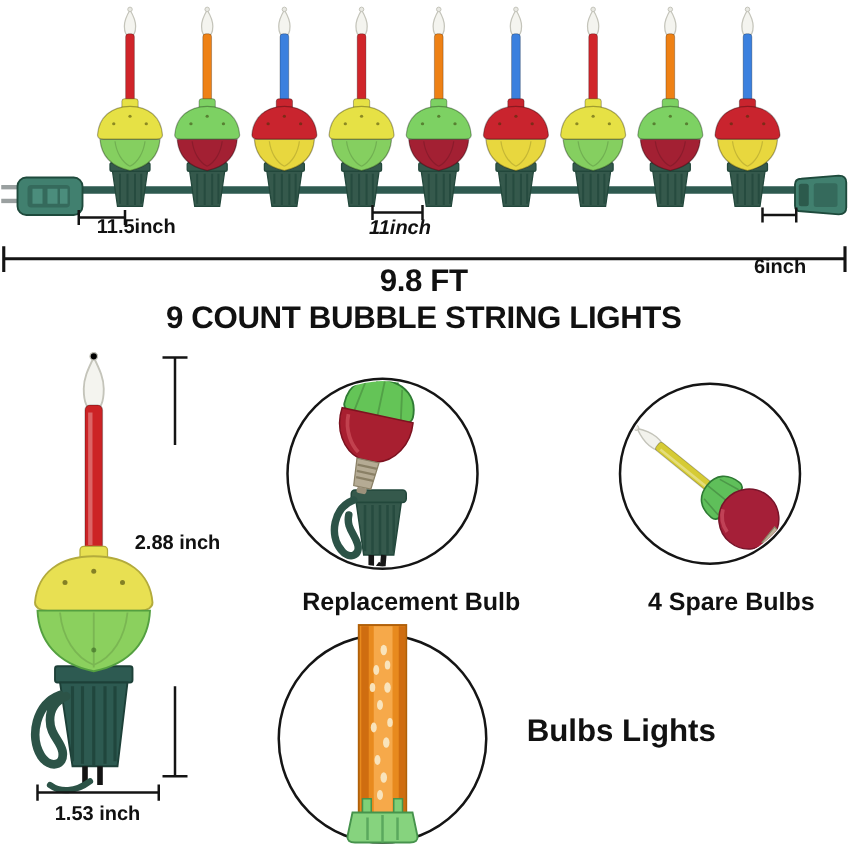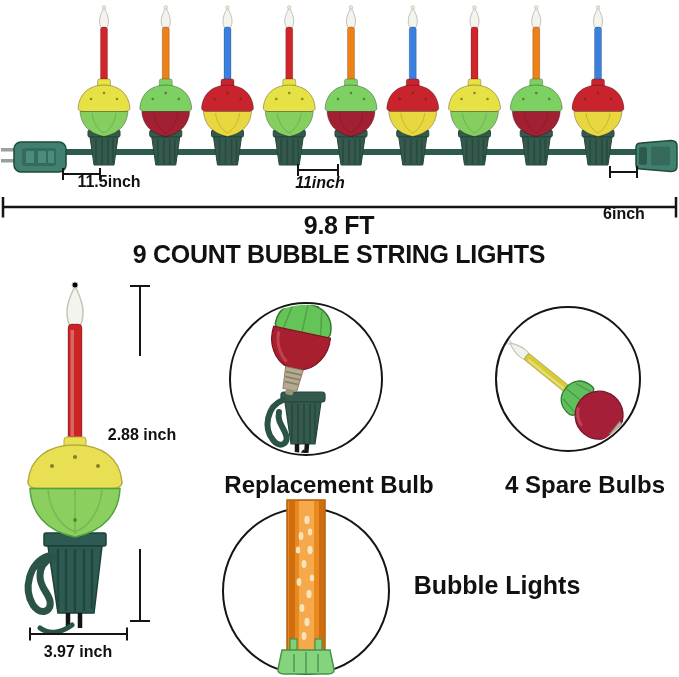--- a/index.html
+++ b/index.html
@@ -4,21 +4,21 @@
 <style>
   html,body{margin:0;padding:0;background:#fff;}
   #stage{
     position:relative;width:679px;height:677px;background:#ffffff;
     font-family:"Liberation Sans",sans-serif;color:#111;overflow:hidden;
   }
   .abs{position:absolute;}
   .lbl{position:absolute;transform:translateX(-50%);font-weight:700;color:#111;white-space:nowrap;line-height:1.05;}
   .lbl-sm{font-size:16px;}
   .title-line{font-size:25px;letter-spacing:-0.3px;}
-  .callout-label{font-size:24px;}
+  .callout-label{font-size:20px;}
   .bubble-label{font-size:25px;}
   .circle-outline{
     position:absolute;border:2px solid #151515;border-radius:50%;
     box-sizing:border-box;background:transparent;
   }
   svg{display:block;}
 </style>
 </head>
 <body>
 
@@ -313,21 +313,21 @@
       <path d="M130,286 H150 M140,286 V356"></path>
       <path d="M140,549 V621 M130,621 H150"></path>
     </g>
 
     <g stroke="#141414" stroke-width="2" fill="none">
       <path d="M30,634 H127 M30,627.5 V640.5 M127,627.5 V640.5"></path>
     </g>
   </svg>
 
   <div class="lbl lbl-sm" style="left:142px;top:427px;">2.88 inch</div>
-  <div class="lbl lbl-sm" style="left:78px;top:644px;">3.97 inch</div>
+  <div class="lbl lbl-sm" style="left:78px;top:644px;">1.53 inch</div>
 
   <div class="circle-outline" style="left:229px;top:302px;width:154px;height:154px;"></div>
   <svg class="abs" style="left:229px;top:302px;" width="154" height="154" viewBox="0 0 154 154">
     <defs>
         <clipPath id="clip1">
           <circle cx="77" cy="77" r="74"></circle>
         </clipPath>
       </defs>
     <g clip-path="url(#clip1)">
 
@@ -407,15 +407,15 @@
         <ellipse cx="34" cy="138" rx="2.4" ry="4"></ellipse>
           <ellipse cx="40" cy="34" rx="2.2" ry="3.6"></ellipse>
       </g>
 
       <rect x="20" y="141" width="7" height="13" fill="#7fd077" stroke="#46934c" stroke-width="1.2"></rect>
       <rect x="45" y="141" width="7" height="13" fill="#7fd077" stroke="#46934c" stroke-width="1.2"></rect>
       <path d="M12,152 L60,152 L64,171 Q64.5,176 58,176 L14,176 Q7.5,176 8,171 Z" fill="#86d37e" stroke="#46934c" stroke-width="1.5"></path>
       <path d="M24,156 V174 M36,154 V176 M48,156 V174" stroke="#5aa85e" stroke-width="2" fill="none"></path>
     </g>
   </svg>
-  <div class="lbl bubble-label" style="left:497px;top:572px;">Bubble Lights</div>
+  <div class="lbl bubble-label" style="left:497px;top:572px;">Bulbs Lights</div>
 
 </div>
 
 </body></html>

